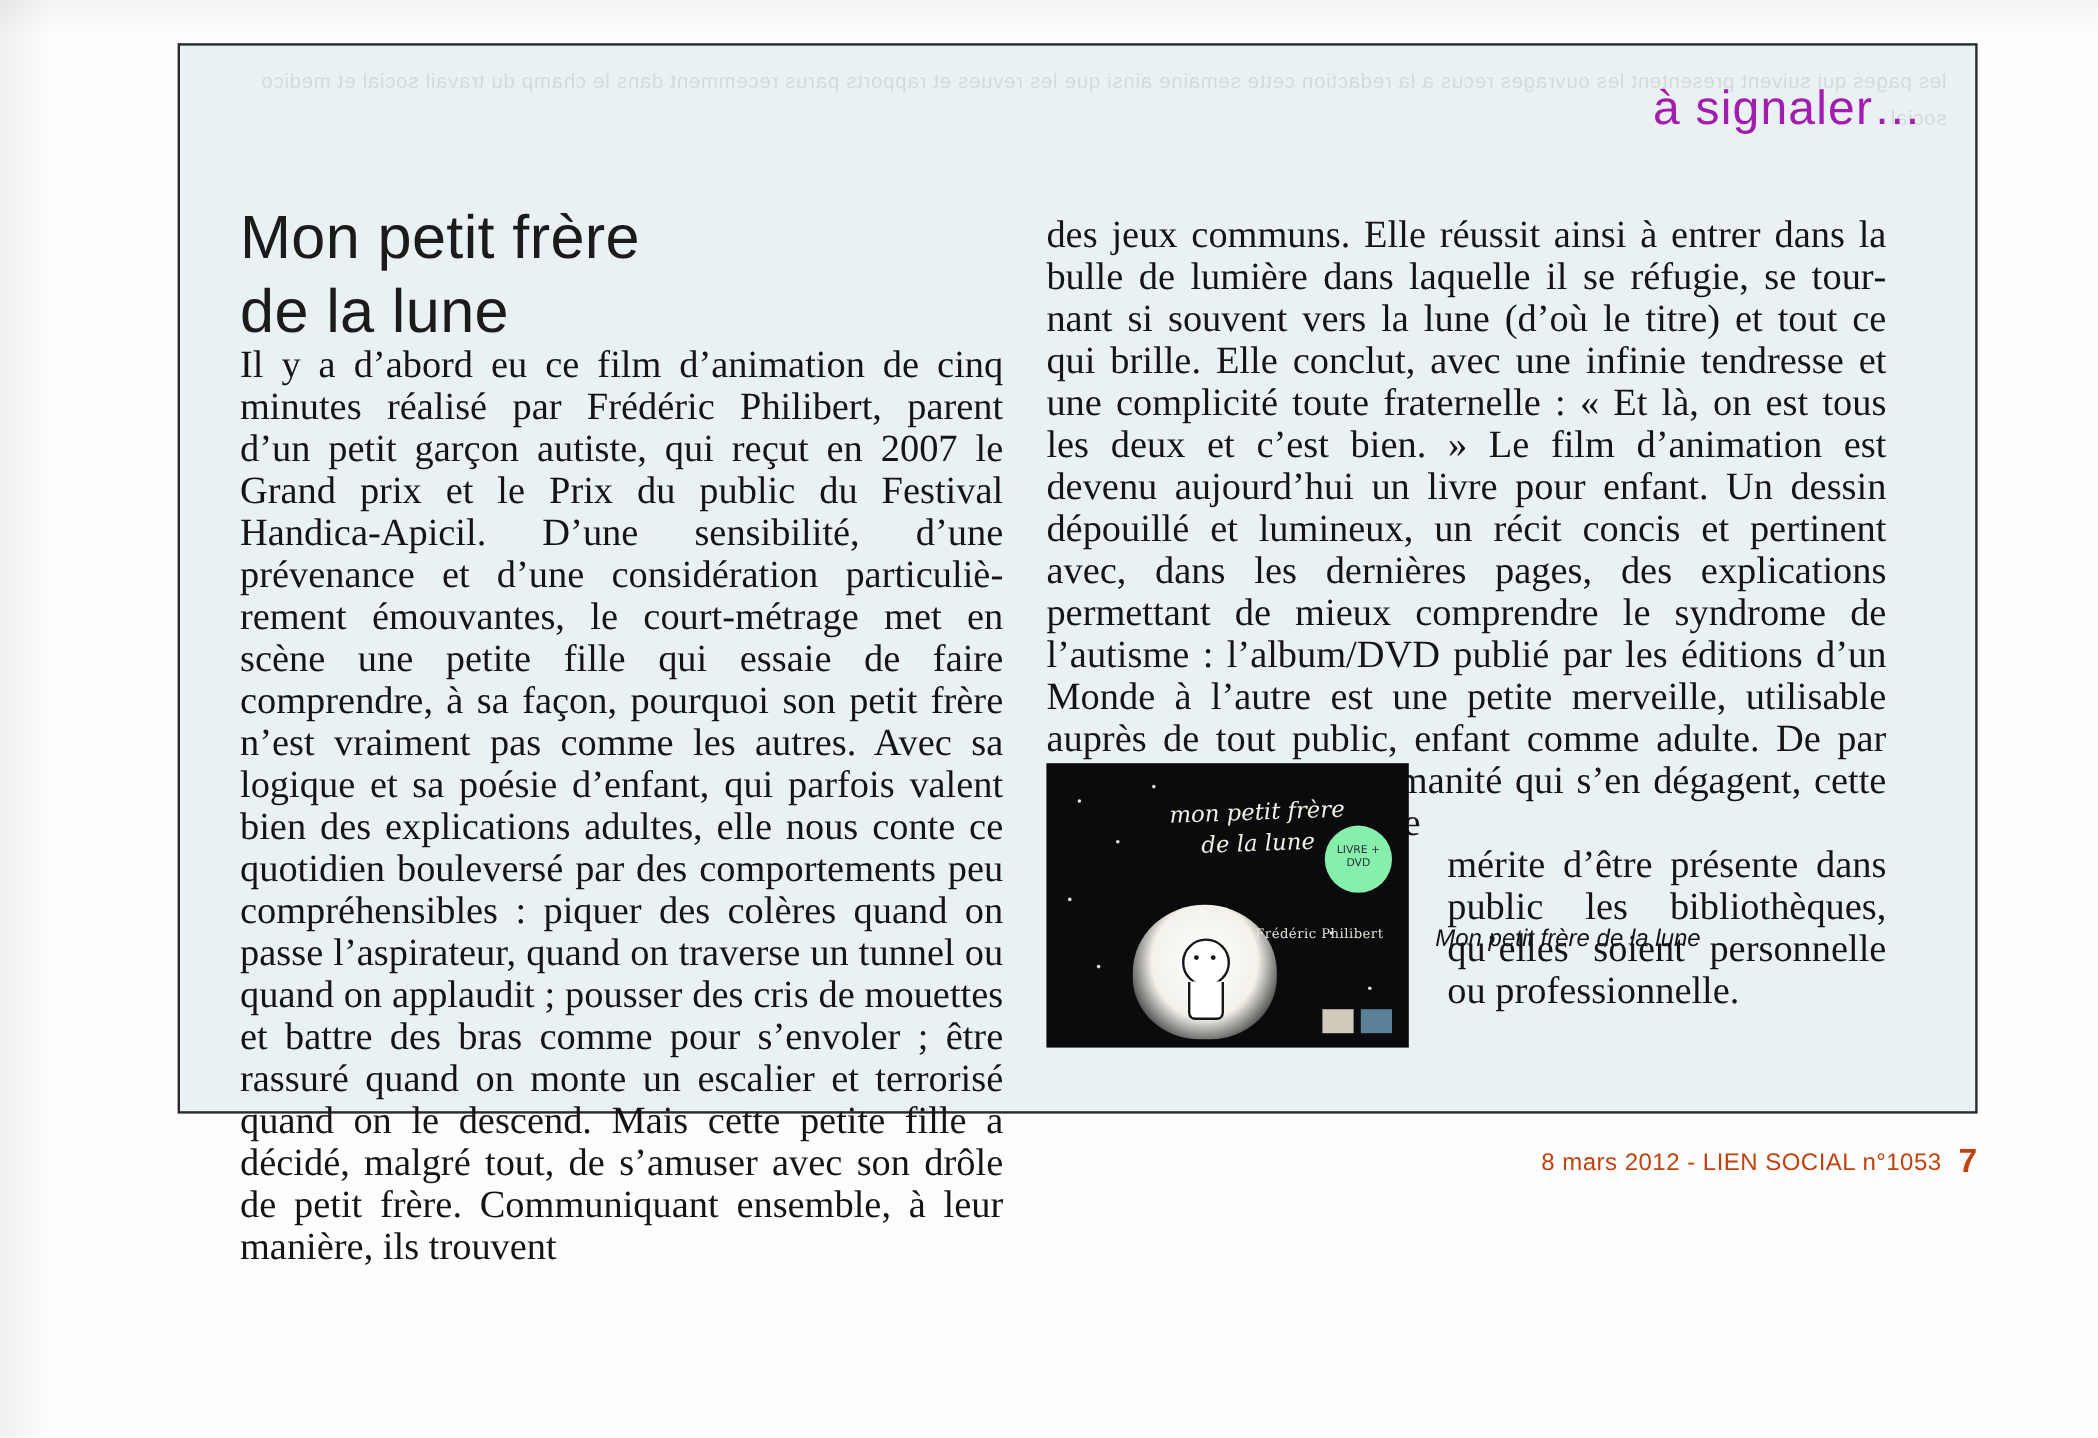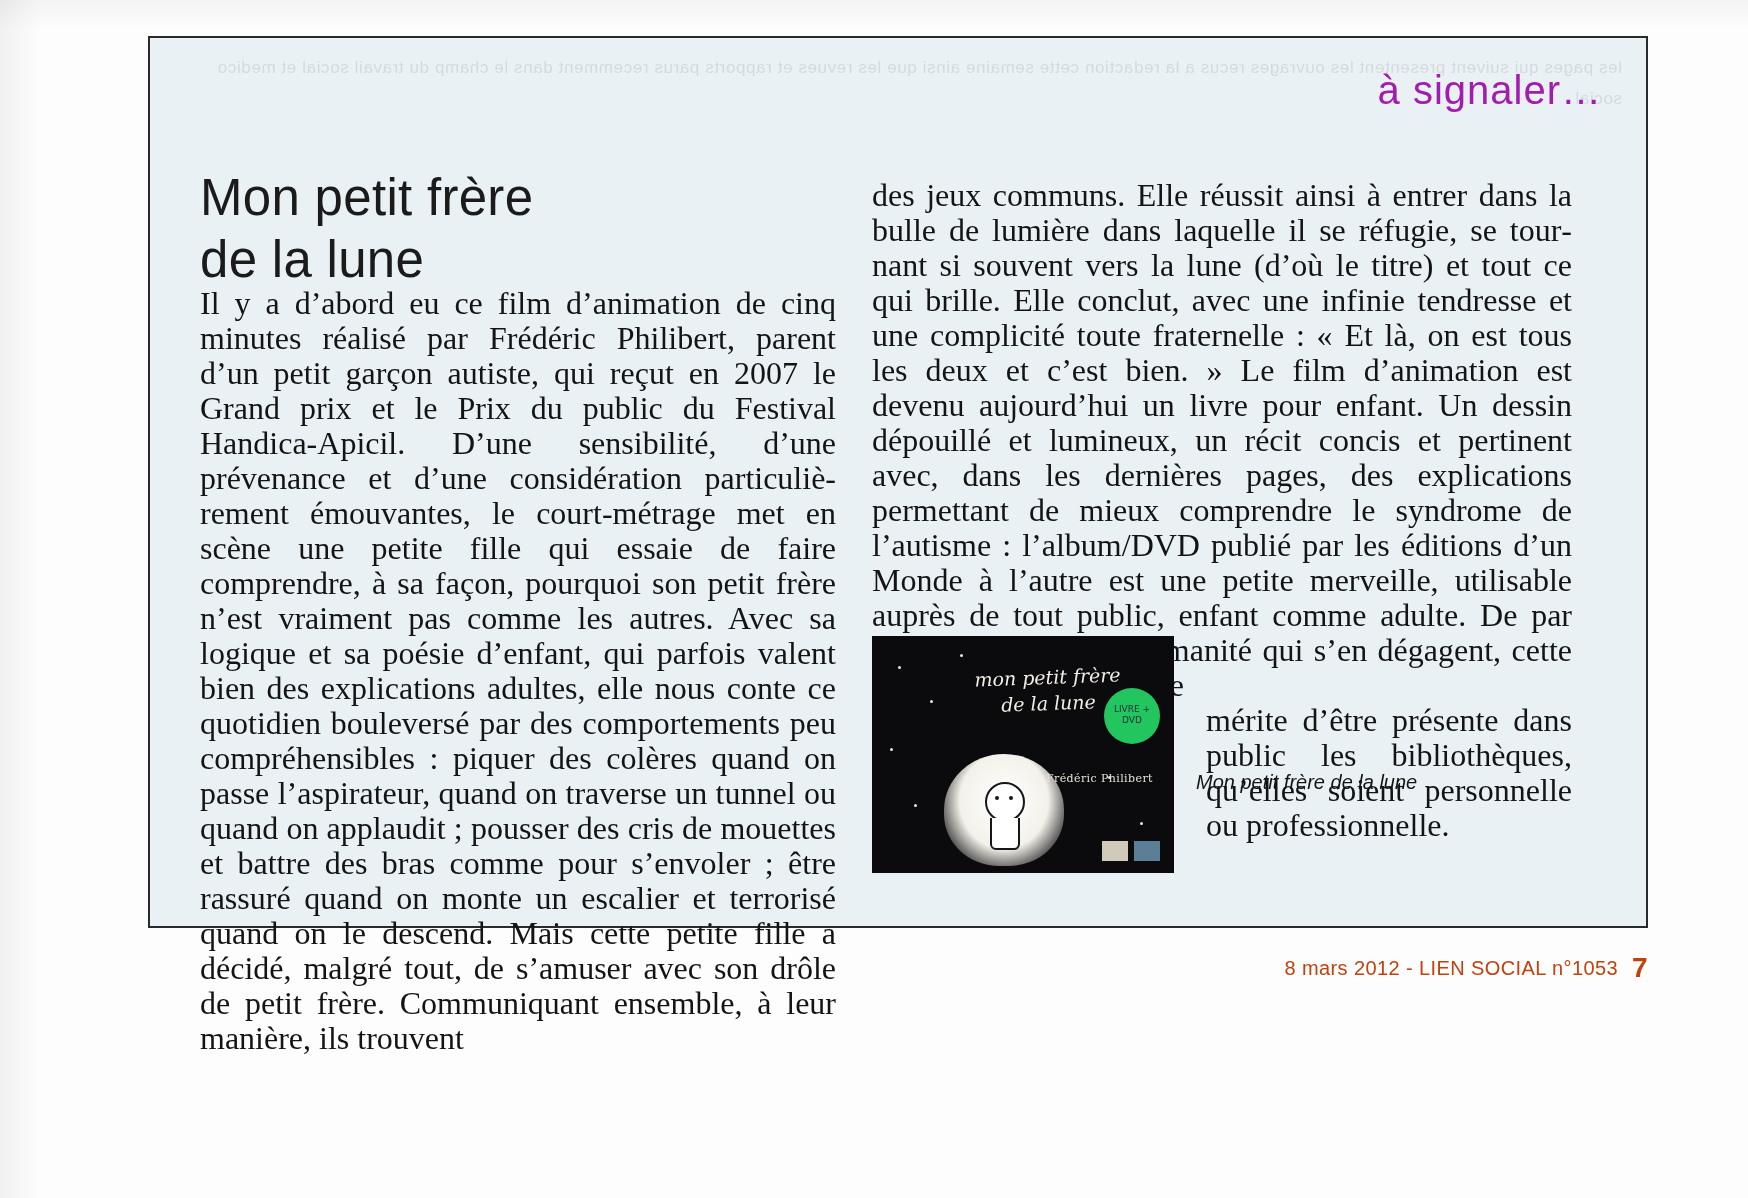--- a/index.html
+++ b/index.html
@@ -141,21 +141,21 @@
     text-align: center;
     transform: rotate(-2deg);
   }
   .bc-badge {
     position: absolute;
     right: 14px;
     top: 52px;
     width: 56px;
     height: 56px;
     border-radius: 50%;
-    background: #22c55e;
+    background: #86efac;
     color: #24303a;
     font-family: "DejaVu Sans", sans-serif;
     font-size: 9px;
     line-height: 11px;
     text-align: center;
     padding-top: 16px;
     box-sizing: border-box;
   }
   .bc-author {
     position: absolute;

